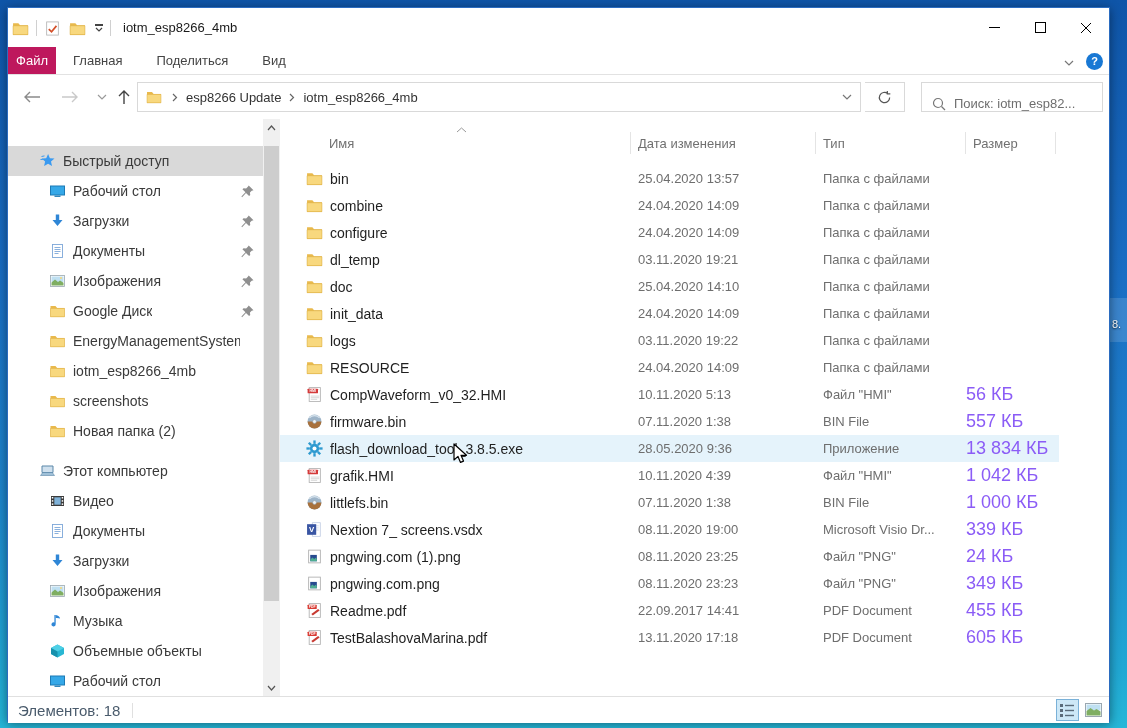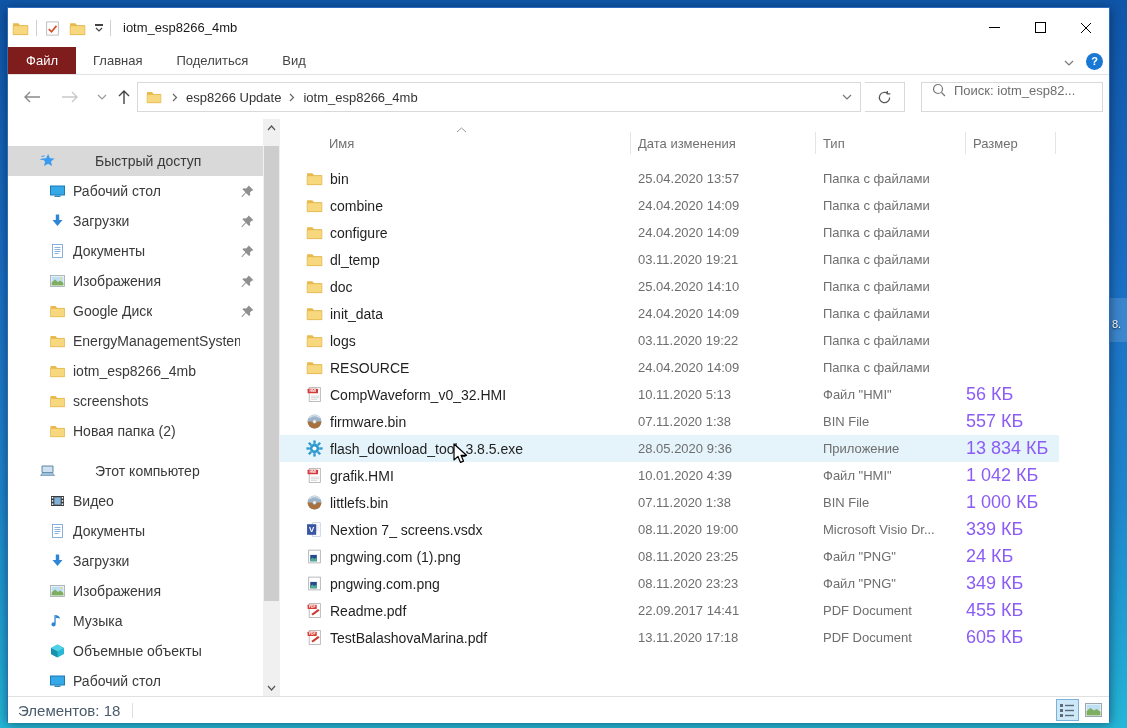--- a/index.html
+++ b/index.html
@@ -20,45 +20,45 @@
   .qat .tsep { width:1px; height:16px; background:#d0d0d0; margin:0 7px; }
   .qat .qchev { display:inline-flex; flex-direction:column; align-items:center; margin-left:9px; color:#444; }
   .qat .qchev .bar { width:8px; height:1.5px; background:#444; margin-bottom:1px; }
   .win-title { position:absolute; left:115px; top:0; height:39px; display:flex; align-items:center; font-size:13px; color:#1a1a1a; }
   .win-controls { position:absolute; right:0; top:0; height:39px; display:flex; }
   .wbtn { width:46px; height:39px; display:flex; align-items:center; justify-content:center; }
 
   
   .ribbon { position:relative; height:28px; background:#fff; border-bottom:1px solid #e2e2e2; display:flex; align-items:stretch; }
   .rtab { font-size:13px; color:#444; display:flex; align-items:center; padding:0 17px; }
-  .rtab.file { background:#7f1d1d; color:#fff; width:68px; justify-content:center; padding:0; }
+  .rtab.file { background:#be185d; color:#fff; width:48px; justify-content:center; padding:0; }
   .ribbon-right { position:absolute; right:6px; top:0; height:28px; display:flex; align-items:center; gap:12px; }
   .rib-chev { color:#777; }
   .help-btn { width:17px; height:17px; border-radius:50%; background:#1878d4; color:#fff; font-size:11px; font-weight:bold; display:flex; align-items:center; justify-content:center; }
 
   
   .toolbar { position:relative; height:44px; background:#fff; }
   .navbtn { position:absolute; top:10px; width:24px; height:24px; display:flex; align-items:center; justify-content:center; font-size:16px; }
   .addrbox { position:absolute; left:129px; top:7px; width:724px; height:30px; border:1px solid #d9d9d9; display:flex; align-items:center; }
   .addrbox .crumb-ico { margin:0 6px 0 8px; width:16px; height:16px; }
   .crumb { font-size:13px; color:#333; padding:0 4px; }
   .crumb-sep { color:#666; margin:0 4px; display:inline-flex; }
   .addr-chev { margin-left:auto; width:26px; height:28px; display:flex; align-items:center; justify-content:center; color:#666; }
   .refresh-btn { position:absolute; left:857px; top:7px; width:40px; height:30px; border:1px solid #d9d9d9; border-left:none; display:flex; align-items:center; justify-content:center; color:#555; font-size:16px; }
-  .searchbox { position:absolute; left:913px; top:7px; width:182px; height:30px; border:1px solid #d9d9d9; display:flex; align-items:flex-start; }
+  .searchbox { position:absolute; left:913px; top:7px; width:182px; height:30px; border:1px solid #d9d9d9; display:flex; align-items:flex-end; }
   .searchbox svg { margin:0 8px 0 10px; }
   .searchbox input { border:none; outline:none; flex:1; font-size:13px; color:#666; font-family:inherit; min-width:0; background:transparent; }
   .searchbox input::placeholder { color:#6e6e6e; opacity:1; }
 
   
   .main { position:relative; height:577px; background:#fff; }
 
   .sidebar { position:absolute; left:0; top:0; width:255px; height:100%; padding-top:27px; overflow:hidden; }
   .sitem { height:30px; display:flex; align-items:center; font-size:14px; color:#3a3a3a; position:relative; }
-  .sitem.lvl0 { padding-left:31px;gap:32px; }
+  .sitem.lvl0 { padding-left:31px; }
   .sitem.lvl1 { padding-left:41px; }
   .sitem.selected { background:#d9d9d9; }
   .sico { width:17px; height:16px; display:inline-flex; flex:0 0 17px; }
   .slabel { margin-left:7px; white-space:nowrap; overflow:hidden; }
   .spin { margin-left:auto; margin-right:8px; width:15px; height:15px; flex:0 0 15px; }
   .sgap { height:10px; }
 
   .navscroll { position:absolute; left:255px; top:0; width:17px; height:100%; background:#f0f0f0; }
   .ns-arrow { position:absolute; left:0; width:17px; height:17px; display:flex; align-items:center; justify-content:center; color:#555; }
   .ns-thumb { position:absolute; left:1px; top:27px; width:15px; height:455px; background:#cdcdcd; }
@@ -605,21 +605,21 @@
           <div class="frow">
     <span class="fico">
               <svg viewBox="0 0 16 16" width="100%" height="100%">
                 <rect x="3" y="1.5" width="10.5" height="13" fill="#fff" stroke="#b0b0b0" stroke-width="0.8"></rect>
                 <rect x="1.5" y="2.5" width="9.8" height="4.4" rx="0.6" fill="#d43b3b"></rect>
                 <text x="6.4" y="6" font-size="3.4" fill="#fff" text-anchor="middle" font-family="sans-serif" font-weight="bold">HMI</text>
                 <path d="M4.5 9.5h8M4.5 11h8M4.5 12.5h6" stroke="#c9c9c9" stroke-width="0.7"></path>
               </svg>
             </span>
     <span class="fname">grafik.HMI</span>
-    <span class="fdate">10.01.2020 4:39</span>
+    <span class="fdate">10.11.2020 4:39</span>
     <span class="ftype">Файл "HMI"</span>
     <span class="fsize">1 042 КБ</span>
   </div>
           <div class="frow">
     <span class="fico">
               <svg viewBox="0 0 16 16" width="100%" height="100%">
                 <circle cx="8" cy="8" r="6.5" fill="#9db4c8"></circle>
                 <path d="M1.5 8a6.5 6.5 0 0 0 13 0z" fill="#a8713d"></path>
                 <path d="M3.2 4.6A6.5 6.5 0 0 1 12.8 4.6" stroke="#d8e4ee" stroke-width="1.1" fill="none"></path>
                 <circle cx="8" cy="8" r="1.8" fill="#eef2f5" stroke="#8898a6" stroke-width="0.5"></circle>

